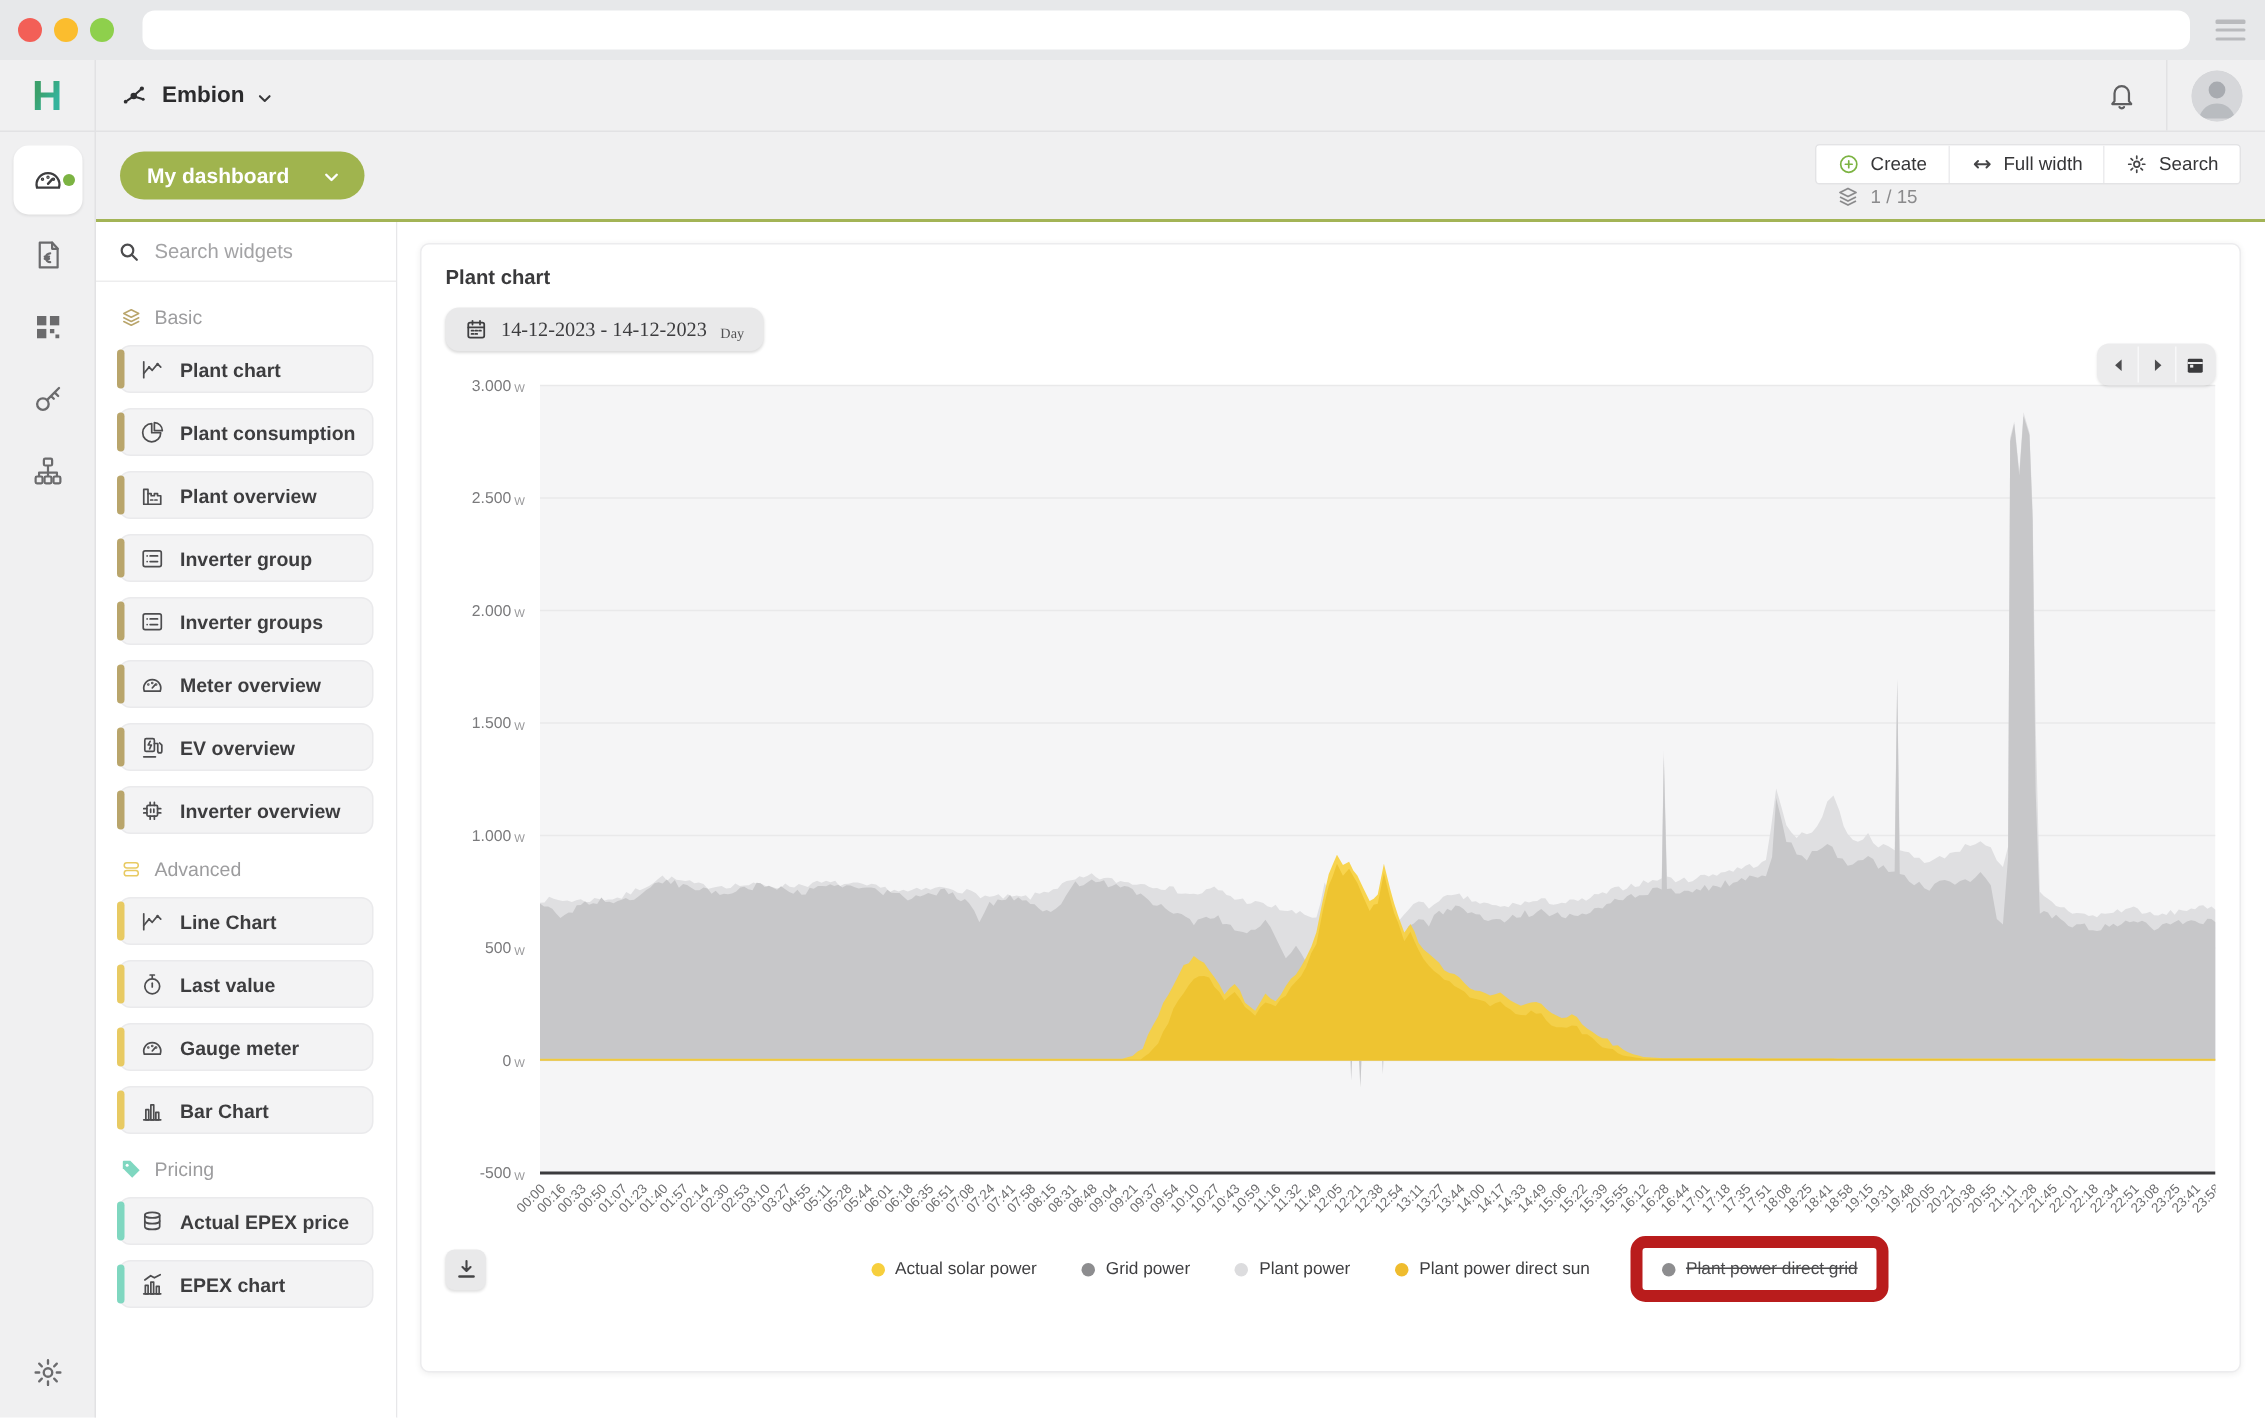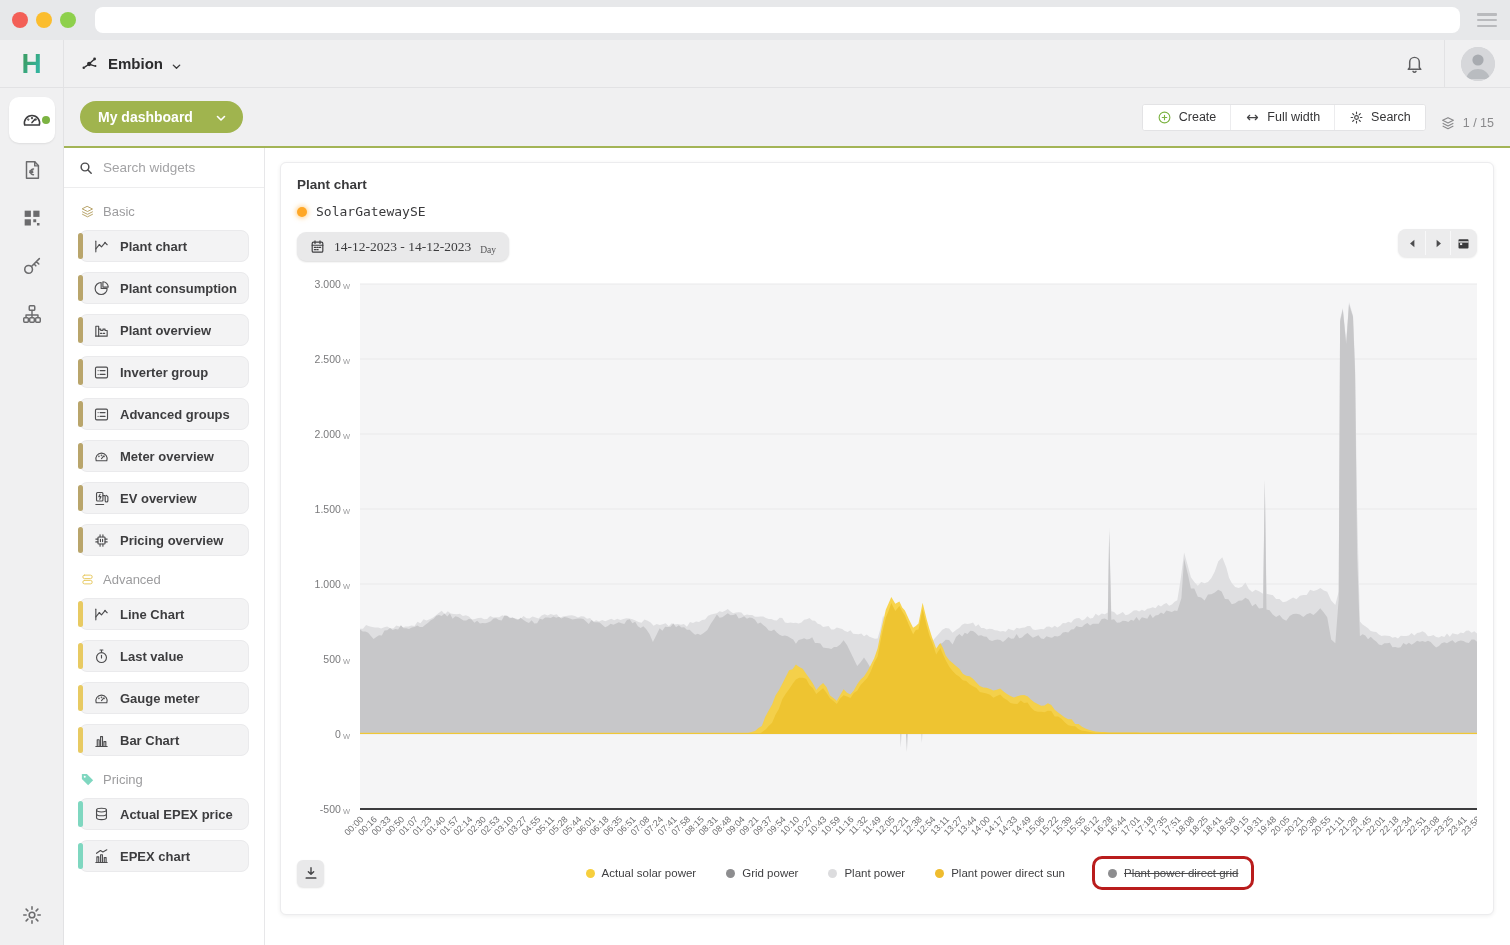--- a/index.html
+++ b/index.html
@@ -52,21 +52,21 @@
   .rail-gear .icn { width:22px; height:22px; }
 
   
   .toolbar { position:absolute; top:88px; left:64px; right:0; height:58px;
     background:#f0f0f1; display:flex; align-items:center; }
   .dash-btn { margin-left:16px; background:#a0b44e; color:#fff; border:none;
     border-radius:16px; height:32px; padding:0 16px 0 18px; font-size:14px; font-weight:700;
     display:flex; align-items:center; gap:22px; cursor:pointer;
     font-family:"Liberation Sans", sans-serif; }
   .dash-btn .icn { width:12px; height:12px; }
-  .toolbar-right { margin-left:auto; display:flex; align-items:flex-end; margin-right:16px; }
+  .toolbar-right { margin-left:auto; display:flex; align-items:flex-start; margin-right:16px;flex-direction:column; }
   .seg-group { display:flex; background:#fff; border:1px solid #e3e3e5; border-radius:3px;
     overflow:hidden; height:27px; }
   .seg-btn { display:flex; align-items:center; gap:7px; padding:0 14px; background:#fff;
     border:none; border-left:1px solid #ececee; font-size:12.5px; color:#353537; cursor:pointer;
     font-family:"Liberation Sans", sans-serif; }
   .seg-btn:first-child { border-left:none; }
   .seg-btn .icn { width:15px; height:15px; }
   .seg-btn .icn.green { color:#7cb342; }
   .pager { display:flex; align-items:center; gap:7px; margin-left:14px; color:#8a8a8c;
     font-size:12.5px; }
@@ -125,21 +125,21 @@
   .panel-footer { display:flex; align-items:center; margin-top:0; height:40px; }
   .dl-btn { width:27px; height:27px; background:#e9e9ea; border:none; border-radius:6px;
     display:flex; align-items:center; justify-content:center; color:#454547; cursor:pointer;
     box-shadow:0 1px 2px rgba(0,0,0,.12); flex:none; }
   .dl-btn .icn { width:16px; height:16px; }
   .legend { flex:1; display:flex; align-items:center; justify-content:center; gap:30px;margin-left:36px; }
   .legend-item { display:flex; align-items:center; gap:7px; cursor:pointer; }
   .legend-item .ldot { width:9px; height:9px; border-radius:50%; flex:none; }
   .legend-item .llbl { font-size:11.5px; color:#3f3f41; white-space:nowrap; }
   .legend-item.struck .llbl { text-decoration:line-through; color:#4a4a4c; }
-  .legend-item.red-boxed { border:3px solid #b91c1c; border-radius:10px;
+  .legend-item.red-boxed { border:8px solid #b91c1c; border-radius:10px;
     padding:8px 13px; margin:-8px -3px; }
 </style>
 </head>
 <body>
 
 <div class="browser-bar">
   <div class="traffic">
     <span style="background:#f35f57"></span>
     <span style="background:#fbbd2e"></span>
     <span style="background:#8ed04c"></span>
@@ -364,21 +364,21 @@
         </div>
         <div class="wcard">
           <span class="accent" style="background:#b9a56b"></span>
           <span class="icn"><svg viewBox="0 0 24 24" fill="none" stroke="currentColor" stroke-width="1.6" stroke-linecap="round" stroke-linejoin="round">
               <rect x="3.5" y="4.5" width="17" height="15" rx="1.8"></rect>
               <circle cx="7.2" cy="9.3" r=".8" fill="currentColor" stroke="none"></circle>
               <path d="M10 9.3h7"></path>
               <circle cx="7.2" cy="14.7" r=".8" fill="currentColor" stroke="none"></circle>
               <path d="M10 14.7h7"></path>
             </svg></span>
-          <span class="lbl">Advanced groups</span>
+          <span class="lbl">Inverter groups</span>
         </div>
         <div class="wcard">
           <span class="accent" style="background:#b9a56b"></span>
           <span class="icn"><svg viewBox="0 0 24 24" fill="none" stroke="currentColor" stroke-width="1.6" stroke-linecap="round" stroke-linejoin="round">
               <path d="M4.5 18a8 8 0 1 1 15 0z"></path>
               <path d="M12 15l3-3.4"></path>
               <circle cx="8.3" cy="11.8" r=".4" fill="currentColor"></circle>
               <circle cx="12" cy="10.3" r=".4" fill="currentColor"></circle>
               <circle cx="15.7" cy="11.8" r=".4" fill="currentColor"></circle>
             </svg></span>
@@ -394,21 +394,21 @@
             </svg></span>
           <span class="lbl">EV overview</span>
         </div>
         <div class="wcard">
           <span class="accent" style="background:#b9a56b"></span>
           <span class="icn"><svg viewBox="0 0 24 24" fill="none" stroke="currentColor" stroke-width="1.6" stroke-linecap="round" stroke-linejoin="round">
               <rect x="7" y="7" width="10" height="10" rx="1.2"></rect>
               <path d="M10 7V4M14 7V4M10 20v-3M14 20v-3M7 10H4M7 14H4M20 10h-3M20 14h-3"></path>
               <path d="M10.5 10.5v3M13.5 10.5v3"></path>
             </svg></span>
-          <span class="lbl">Pricing overview</span>
+          <span class="lbl">Inverter overview</span>
         </div>
       </div>
       <div class="wsection">
         <div class="wsection-head">
           <span class="icn" style="color:#e8ca62"><svg viewBox="0 0 24 24" fill="none" stroke="currentColor" stroke-width="1.6" stroke-linecap="round" stroke-linejoin="round">
               <rect x="4.5" y="5" width="15" height="5.6" rx="2.8"></rect>
               <rect x="4.5" y="13.4" width="15" height="5.6" rx="2.8"></rect>
             </svg></span>
           <span>Advanced</span>
         </div>
@@ -481,24 +481,20 @@
             </svg></span>
           <span class="lbl">EPEX chart</span>
         </div>
       </div>
     </div>
 </div>
 
 <div class="main">
   <div class="panel">
     <div class="panel-title">Plant chart</div>
-    <div class="device-row">
-      <span class="device-dot"></span>
-      <span class="device-name">SolarGatewaySE</span>
-    </div>
     <div class="date-row">
       <button class="date-pill">
         <span class="icn">
           <svg viewBox="0 0 24 24" fill="none" stroke="currentColor" stroke-width="1.9" stroke-linecap="round">
               <rect x="3.5" y="5" width="17" height="16" rx="2"></rect>
               <path d="M3.5 10h17M8 3v4M16 3v4"></path>
               <path d="M7 13.5h2M11 13.5h2M15 13.5h2M7 17h2M11 17h2"></path>
             </svg>
         </span>
         <span class="date-text">14-12-2023 - 14-12-2023</span>

